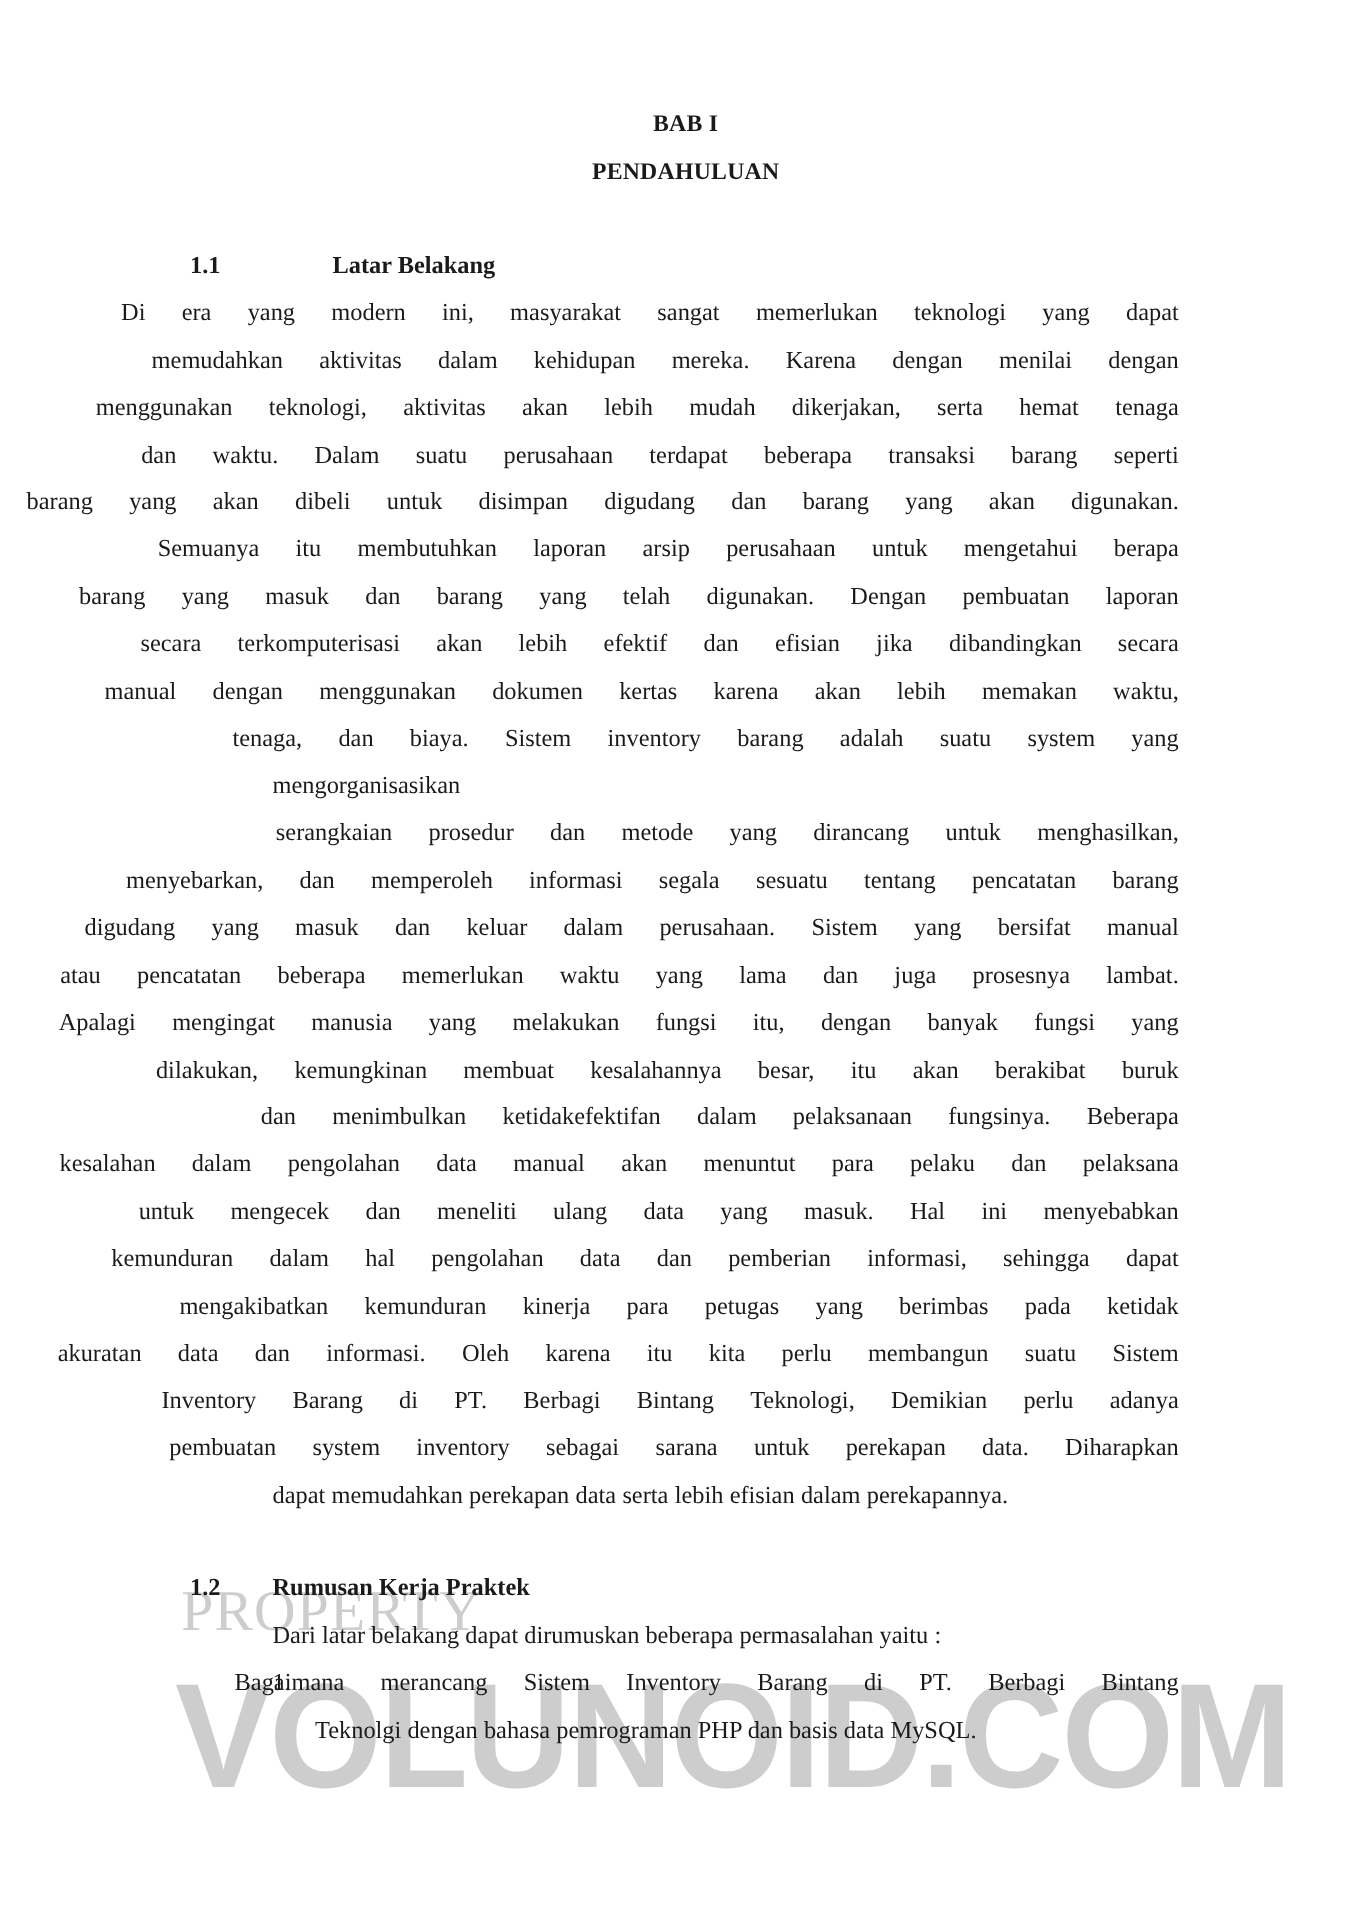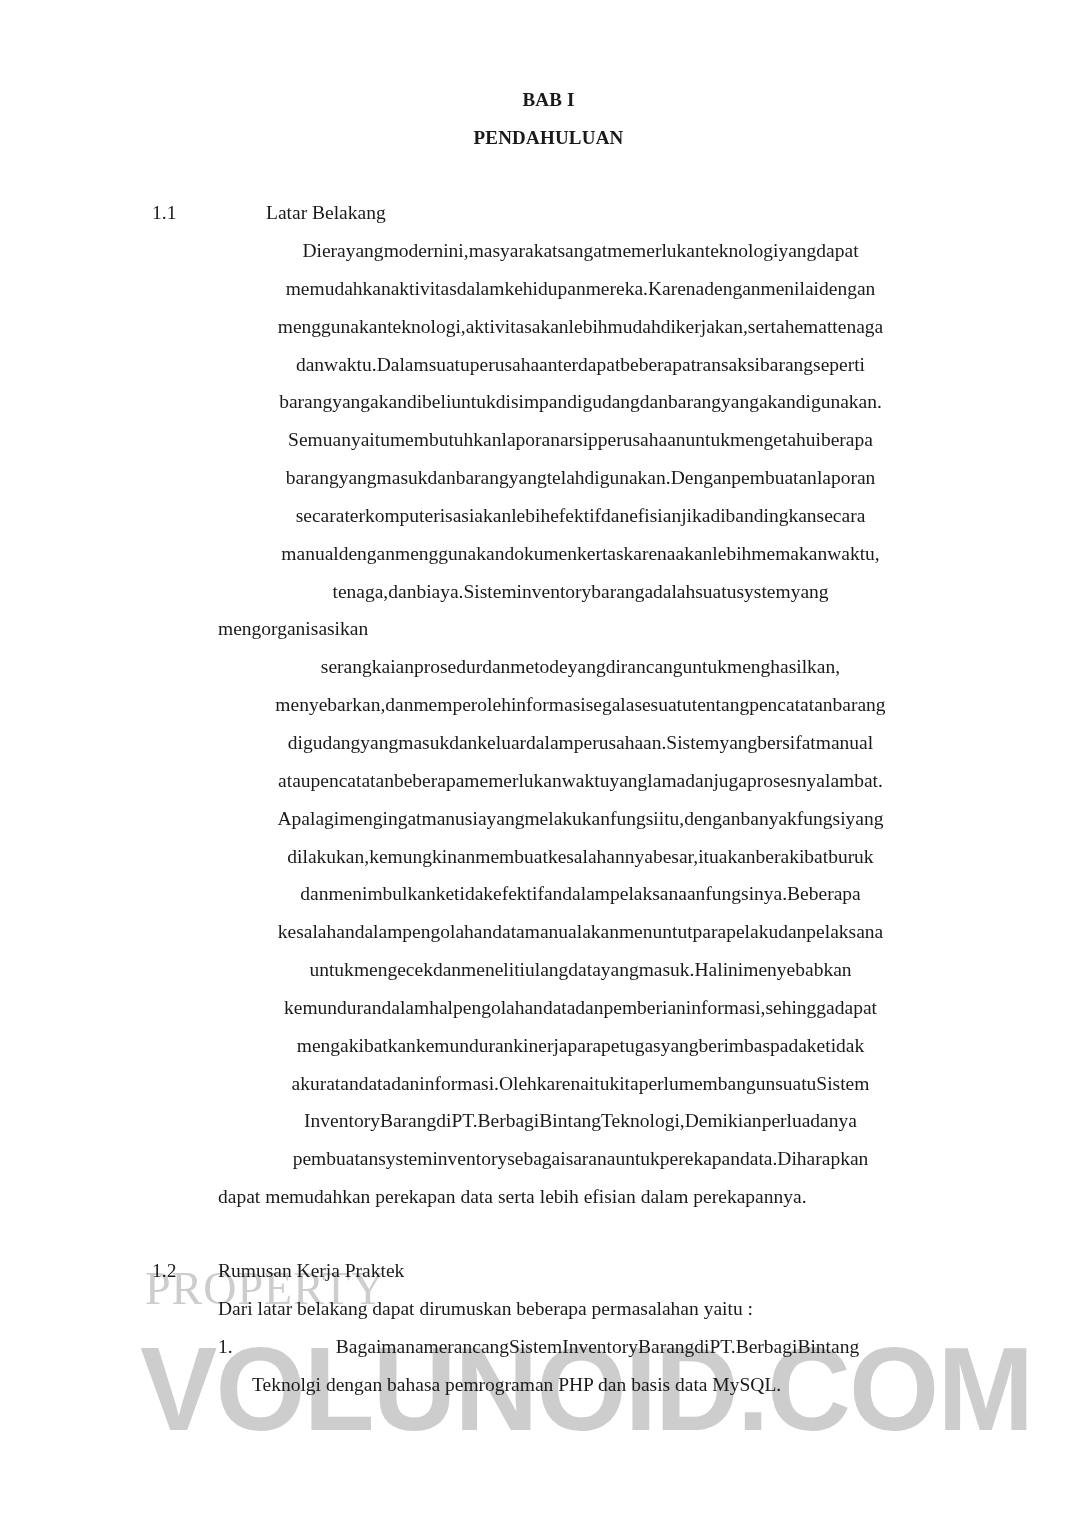--- a/index.html
+++ b/index.html
@@ -57,21 +57,21 @@
       left: 0; width: 1097px;
       text-align: center;
       font-weight: bold;
       font-size: 19px;
       letter-spacing: 0.2px;
     }
     .chapter-num { top: 89px; }
     .chapter-title { top: 127px; }
     .section-head {
       position: absolute;
-      font-weight: normal;
+      font-weight: bold;
       font-size: 19.5px;
     }
     .section-num { left: 152px; }
     .section-title { left: 218px; }
     .para {
       position: absolute;
       left: 218px;
       width: 725px;
       font-size: 19.5px;
       line-height: 37.85px;
@@ -80,23 +80,24 @@
     .line {
       display: block;
       text-align: justify;
       text-align-last: justify;
       white-space: nowrap;
       height: 37.85px;
     }
     .line.last { text-align-last: left; }
     .line-flex {
       display: flex;
-      justify-content: center;
+      justify-content: flex-end;
       white-space: nowrap;
       height: 37.85px;
+      gap: 29px;
     }
     .line-flex.left { justify-content: flex-start; gap: 5px; }
     .list {
       position: absolute;
       left: 218px;
       width: 725px;
       font-size: 19.5px;
       line-height: 37.85px;
     }
     .list-item-num {

